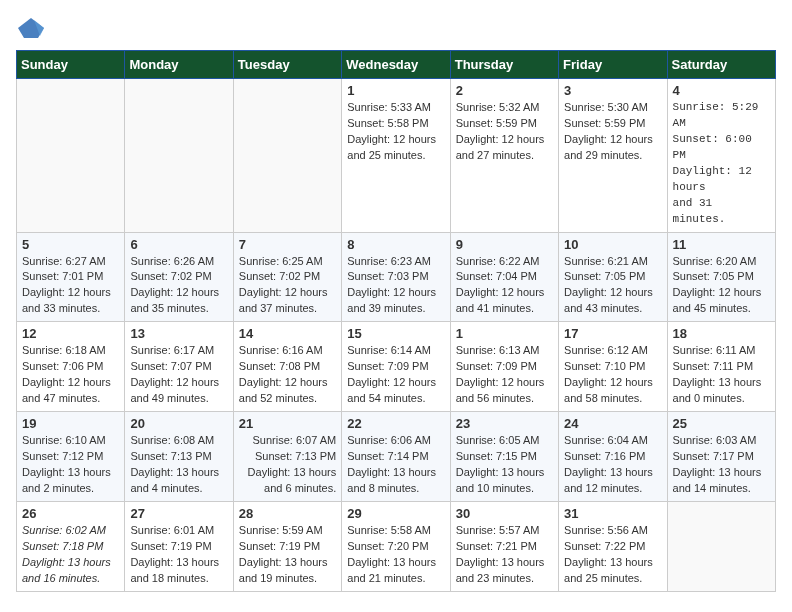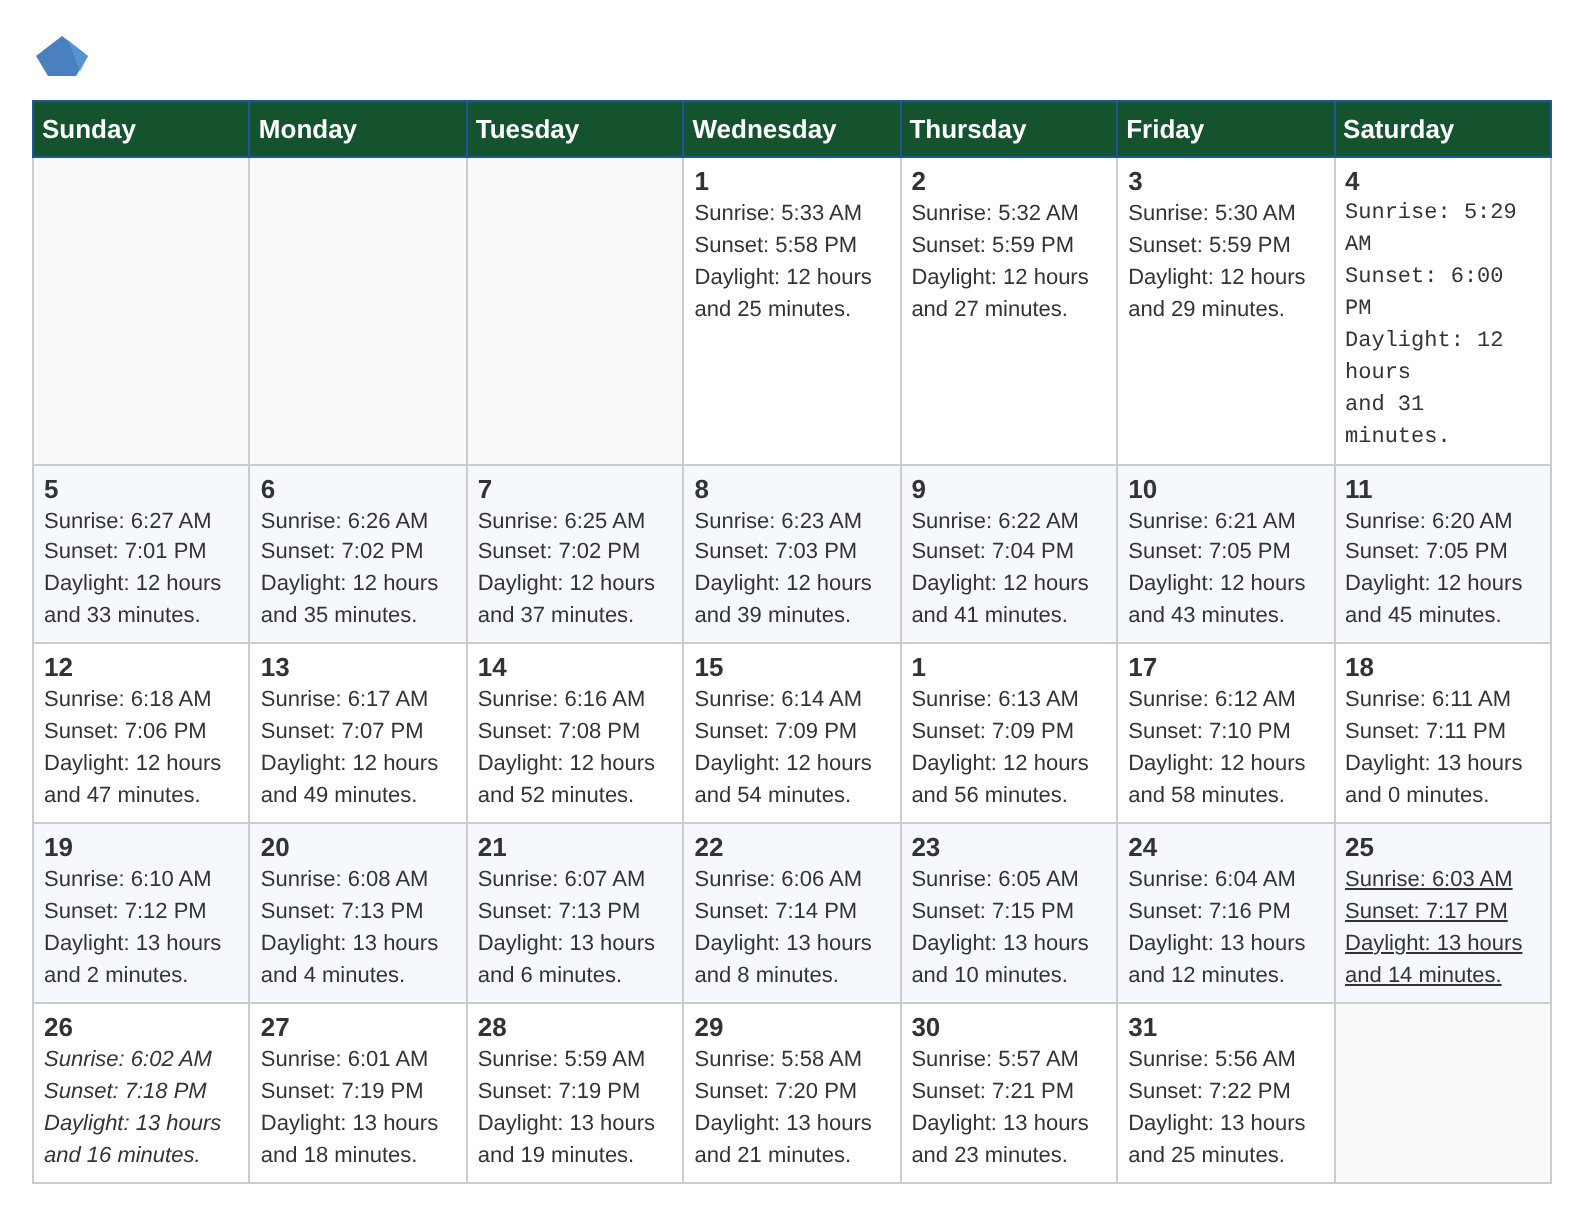--- a/index.html
+++ b/index.html
@@ -270,21 +270,21 @@
         </td>
         <td>
           <div class="day-number">20</div>
           <div class="day-info" style="white-space: pre-line;">Sunrise: 6:08 AM
 Sunset: 7:13 PM
 Daylight: 13 hours
 and 4 minutes.</div>
         </td>
         <td>
           <div class="day-number">21</div>
-          <div class="day-info" style="white-space: pre-line;">Sunrise: 6:07 AM
+          <div class="day-info" style="white-space: pre-line; text-align: right;">Sunrise: 6:07 AM
 Sunset: 7:13 PM
 Daylight: 13 hours
 and 6 minutes.</div>
         </td>
         <td>
           <div class="day-number">22</div>
           <div class="day-info" style="white-space: pre-line;">Sunrise: 6:06 AM
 Sunset: 7:14 PM
 Daylight: 13 hours
 and 8 minutes.</div>
@@ -298,21 +298,21 @@
         </td>
         <td>
           <div class="day-number">24</div>
           <div class="day-info" style="white-space: pre-line;">Sunrise: 6:04 AM
 Sunset: 7:16 PM
 Daylight: 13 hours
 and 12 minutes.</div>
         </td>
         <td>
           <div class="day-number">25</div>
-          <div class="day-info" style="white-space: pre-line; text-decoration: underline;">Sunrise: 6:03 AM
+          <div class="day-info" style="white-space: pre-line;">Sunrise: 6:03 AM
 Sunset: 7:17 PM
 Daylight: 13 hours
 and 14 minutes.</div>
         </td>
       </tr>
       <tr>
         <td>
           <div class="day-number">26</div>
           <div class="day-info" style="white-space: pre-line; font-style: italic;">Sunrise: 6:02 AM
 Sunset: 7:18 PM

